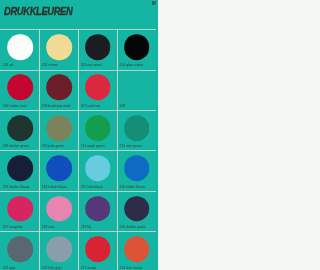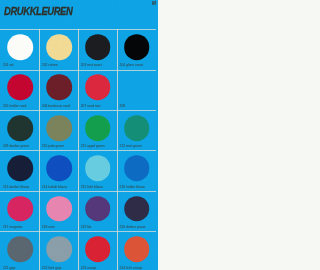--- a/index.html
+++ b/index.html
@@ -1,18 +1,18 @@
 <!DOCTYPE html>
 <html><head>
 <meta charset="utf-8">
 <title>Drukkleuren</title>
 <style>
   html,body{margin:0;padding:0;background:#f5f8f3;}
   body{width:158px;height:270px;overflow:hidden;font-family:"Liberation Sans",sans-serif;}
-  .page{position:relative;width:158px;height:270px;background:#0ea5e9;filter:blur(0.22px);}
+  .page{position:relative;width:158px;height:270px;background:#14b8a6;filter:blur(0.22px);}
   .page-title{position:absolute;left:4px;top:5.4px;font-size:11.2px;font-weight:bold;font-style:italic;
     letter-spacing:-0.45px;color:#2e302a;transform-origin:0 0;transform:scaleX(0.84);
     -webkit-text-stroke:0.28px #2e302a;white-space:nowrap;}
   .corner-mark{position:absolute;right:2px;top:0.2px;font-size:5px;font-weight:bold;font-style:italic;color:#3c3e38;}
   .swatch-grid{position:absolute;left:0.3px;top:29.1px;width:157px;display:grid;
     grid-template-columns:repeat(4,38.9px);grid-auto-rows:40.44px;}
   .swatch-cell{position:relative;box-shadow:inset 0 0.8px 0 #e0e4dd, inset 0.9px 0 0 #d8dcd5;}
   .swatch-cell.col1{box-shadow:inset 0 0.8px 0 #e0e4dd;}
   .swatch-dot{position:absolute;left:50%;top:17.95px;margin-left:0.3px;transform:translate(-50%,-50%);
     width:25.6px;height:25.6px;border-radius:50%;}

